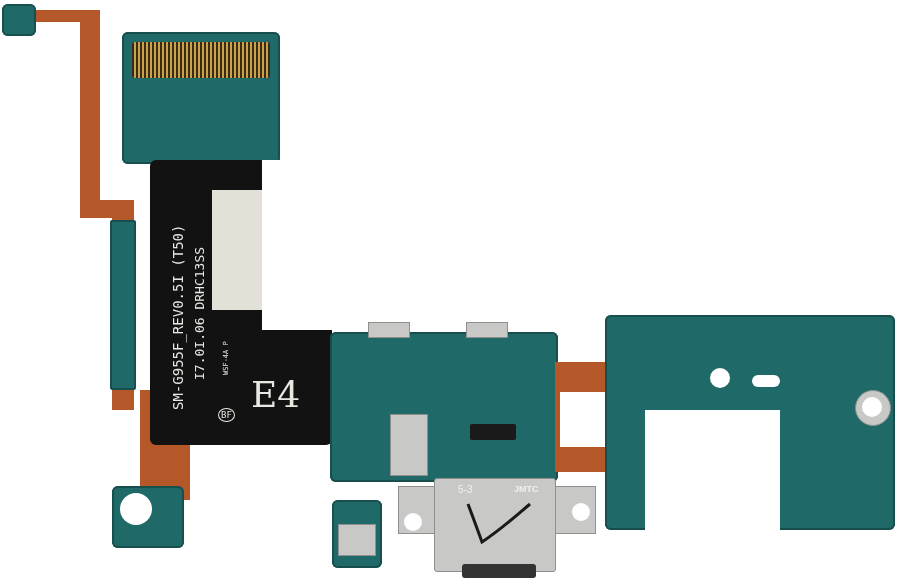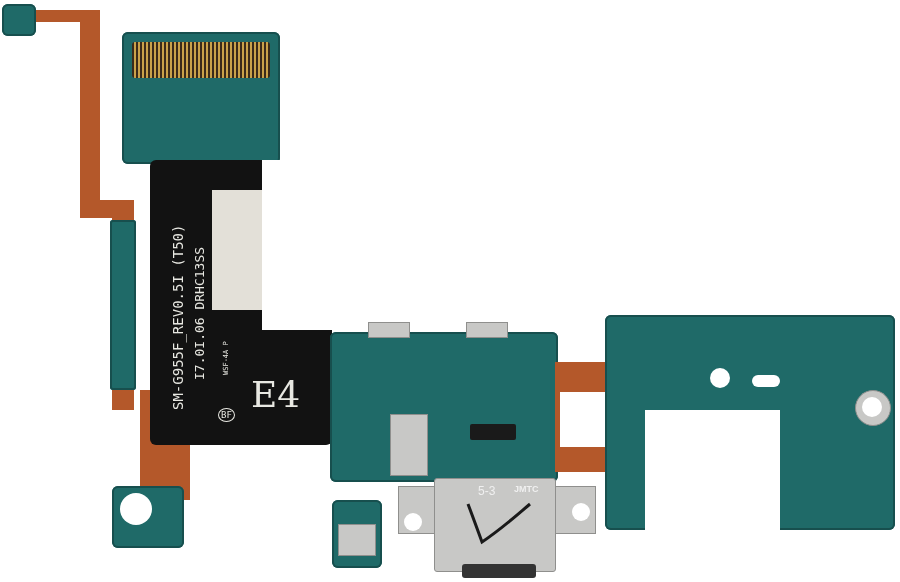--- a/index.html
+++ b/index.html
@@ -58,17 +58,17 @@
 <div class="abs hole" style="left:862px;top:397px;width:20px;height:20px;"></div>
 
 <div class="abs pcb" style="left:332px;top:500px;width:50px;height:68px;"></div>
 <div class="abs silver" style="left:338px;top:524px;width:36px;height:30px;"></div>
 
 <div class="abs silver" style="left:398px;top:486px;width:196px;height:46px;"></div>
 <div class="abs hole" style="left:404px;top:513px;width:18px;height:18px;"></div>
 <div class="abs hole" style="left:572px;top:503px;width:18px;height:18px;"></div>
 <div class="abs silver" style="left:434px;top:478px;width:120px;height:92px;border-radius:3px;"></div>
 <div class="abs" style="left:462px;top:564px;width:74px;height:14px;background:#333;border-radius:3px;"></div>
-<div class="abs" style="left:458px;top:484px;font-size:12px;color:#f0f0f0;margin-left:20px;">5-3</div>
+<div class="abs" style="left:458px;top:484px;font-size:10px;color:#f0f0f0;">5-3</div>
 <div class="abs" style="left:514px;top:484px;font-size:9px;color:#f0f0f0;font-weight:bold;text-align:right;">JMTC</div>
 <svg class="abs" style="left:460px;top:500px;" width="80" height="50" viewBox="0 0 80 50">
     <path d="M8 4 Q14 20 22 42 Q40 30 70 4" fill="none" stroke="#1a1a1a" stroke-width="3"></path>
   </svg>
 
 </body></html>

